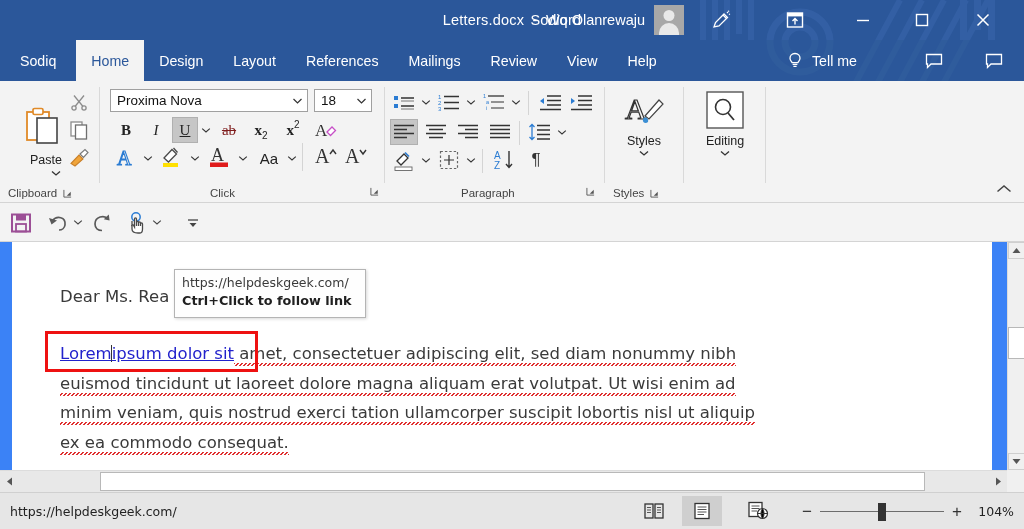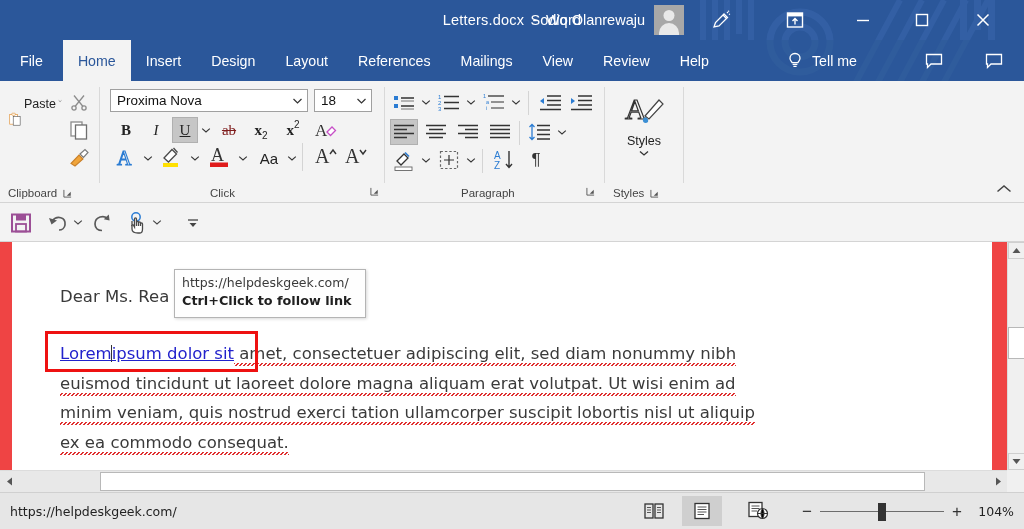--- a/index.html
+++ b/index.html
@@ -80,22 +80,22 @@
   .rgroup { position: absolute; top: 0; height: 122px; }
   .rgroup .sep { position: absolute; right: 0; top: 6px; width: 1px; height: 96px; background: #d9d9d9; }
   .glabel {
     position: absolute; bottom: 4px; font-size: 11.5px; color: #444;
     display: flex; align-items: center; gap: 6px;
   }
   .launcher { display: inline-block; width: 9px; height: 9px; position: relative; }
 
   
   .paste-btn {
-    position: absolute; left: 8px; top: 16px; width: 54px; height: 86px;
-    display: flex; align-items: flex-start; gap: 2px;
+    position: absolute; left: 8px; top: 24px; width: 54px; height: 86px;
+    display: flex; flex-direction: column; align-items: flex-end; gap: 2px;
   }
   .paste-lbl { font-size: 12.5px; color: #222; }
   .mini-btn {
     position: absolute; width: 30px; height: 26px;
     display: flex; align-items: center; justify-content: center;
   }
 
   
   .fontname {
     position: absolute; left: 8px; top: 8px; width: 198px; height: 23px;
@@ -139,21 +139,21 @@
   
   .qat {
     position: absolute; left: 0; top: 203px; width: 1024px; height: 39px;
     background: #f3f3f3; border-bottom: 1px solid #d4d4d4;
   }
   .qbtn { position: absolute; top: 5px; height: 29px; display: flex; align-items: center; justify-content: center; }
 
   
   .docarea {
     position: absolute; left: 0; top: 242px; width: 1024px; height: 228px;
-    background: #ef4444; overflow: hidden;
+    background: #3b82f6; overflow: hidden;
   }
   .page {
     position: absolute; left: 12px; top: 0; width: 980px; height: 228px;
     background: #fff;
   }
   .salutation { position: absolute; left: 48px; top: 45px; font-family:"DejaVu Sans",sans-serif; font-size: 16.5px; color:#3a3a3a; white-space: nowrap;}
   .para { position: absolute; left: 48px; top: 97px; width: 700px; font-family:"DejaVu Sans",sans-serif; font-size: 16.5px; color:#3a3a3a; line-height: 29.5px; }
   .hl { color: #2222cc; text-decoration: underline; }
   .caret {
     display: inline-block; width: 1px; height: 17px; background: #333;
@@ -300,29 +300,28 @@
       </g>
       <g stroke="#34619f" stroke-width="6" fill="none">
         <path d="M250 86 L296 0"></path>
           <path d="M272 86 L318 0"></path>
           <path d="M294 86 L340 0"></path>
         <path d="M316 86 L362 0"></path>
           <path d="M338 86 L384 0"></path>
       </g>
     </svg>
     <div class="tabs">
-      <div class="tab file">File</div>
+      <div class="tab file">Sodiq</div>
       <div class="tab active">Home</div>
-      <div class="tab">Insert</div>
       <div class="tab">Design</div>
       <div class="tab">Layout</div>
       <div class="tab">References</div>
       <div class="tab">Mailings</div>
+      <div class="tab">Review</div>
       <div class="tab">View</div>
-      <div class="tab">Review</div>
       <div class="tab">Help</div>
     </div>
     <div class="tellme">
       <svg width="18" height="20" viewBox="0 0 18 20">
         <path d="M9 2.5 C5.8 2.5 4 4.7 4 7.2 C4 9.2 5.4 10.4 6.1 11.6 L11.9 11.6 C12.6 10.4 14 9.2 14 7.2 C14 4.7 12.2 2.5 9 2.5 Z" fill="none" stroke="#fff" stroke-width="1.3"></path>
         <path d="M6.6 13.4 L11.4 13.4 M7.4 15.4 L10.6 15.4" stroke="#fff" stroke-width="1.2"></path>
       </svg>
       <span>Tell me</span>
     </div>
     <div class="cmt-btn" style="left:912px">
@@ -628,20 +627,34 @@
       <div class="glabel" style="left:6px">
         <span>Styles</span>
         <svg class="launcher" viewBox="0 0 10 10">
           <path d="M1 1 L1 9 L9 9" fill="none" stroke="#555" stroke-width="1"></path>
           <path d="M8.6 3 L8.6 7.4 L4.2 7.4 Z" fill="#555"></path>
         </svg>
       </div>
       <div class="sep"></div>
     </div>
 
+    <div class="rgroup" style="left:686px; width:80px">
+      <div class="bigbtn" style="left:8px">
+        <svg width="44" height="44" viewBox="0 0 44 44">
+          <rect x="4" y="3" width="36" height="36" fill="#fff" stroke="#555" stroke-width="1.4"></rect>
+          <circle cx="20" cy="18" r="7.5" fill="none" stroke="#333" stroke-width="1.6"></circle>
+          <path d="M25 24 L31 31" stroke="#333" stroke-width="1.8"></path>
+        </svg>
+        <span class="lbl">Editing</span>
+        <svg width="12" height="8" viewBox="0 0 12 8">
+          <path d="M2 2.4 L6 6 L10 2.4" fill="none" stroke="#333" stroke-width="1.3"></path>
+          </svg>
+      </div>
+      <div class="sep"></div>
+    </div>
 
     <div class="collapse-ribbon">
       <svg width="16" height="10" viewBox="0 0 16 10">
         <path d="M1.5 7.5 L8 2 L14.5 7.5" fill="none" stroke="#444" stroke-width="1.5"></path>
       </svg>
     </div>
   </div>
 
   <div class="qat">
     <div class="qbtn" style="left:6px; width:30px">

